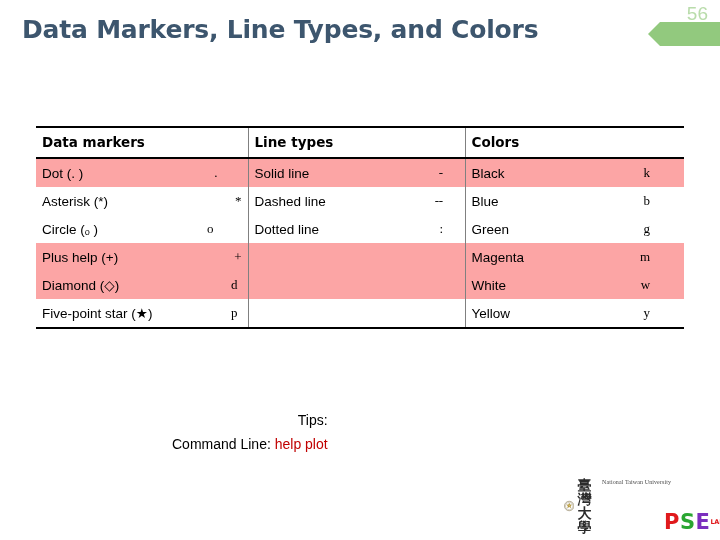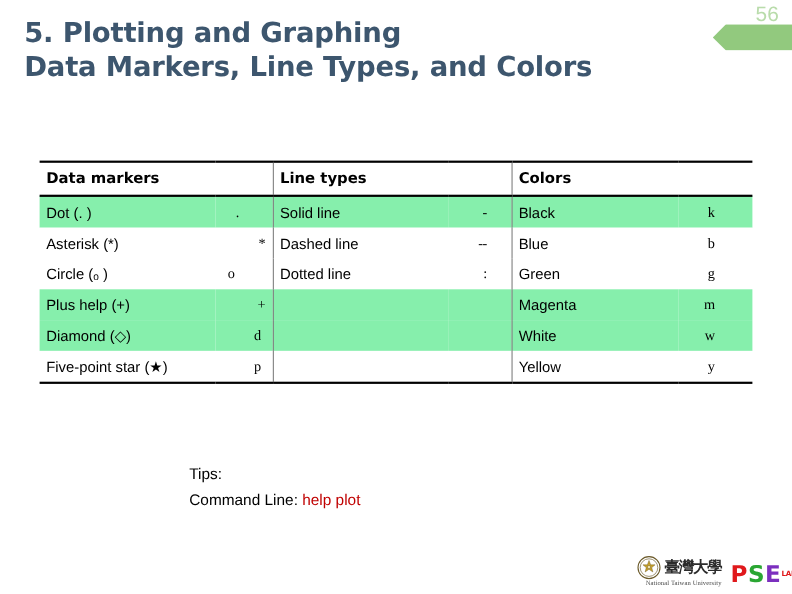--- a/index.html
+++ b/index.html
@@ -48,21 +48,21 @@
     top: 3px;
     font-size: 19px;
     color: #b9dcab;
     font-family: "Liberation Sans", sans-serif;
   }
 
   
   #marker-table {
     position: absolute;
     left: 36px;
-    top: 146px;
+    top: 126px;
     width: 648px;
     border-collapse: collapse;
     table-layout: fixed;
     font-size: 13.5px;
     color: #000000;
   }
   #marker-table col.c-name  { width: 160px; }
   #marker-table col.c-sym   { width: 52px;  }
   #marker-table col.c-name2 { width: 160px; }
   #marker-table col.c-sym2  { width: 57px;  }
@@ -79,21 +79,21 @@
     border-bottom: 2px solid #000;
     background: #ffffff;
     white-space: nowrap;
   }
   #marker-table tbody td {
     padding: 5px 0 5px 6px;
     height: 18px;
     white-space: nowrap;
     vertical-align: middle;
   }
-  #marker-table tbody tr.shaded td { background: #86efac; margin-left: 12px; }
+  #marker-table tbody tr.shaded td { background: #fca5a5; margin-left: 12px; }
   #marker-table tbody tr.plain  td { background: #ffffff; margin-left: 44px; }
 
   #marker-table .divider {
     border-left: 1.5px solid #808080;
   }
   #marker-table thead th.divider { border-left: 1.5px solid #808080; margin-left: 36px; }
   #marker-table tbody tr:last-child td {
     border-bottom: 2.5px solid #000;
   }
 
@@ -122,41 +122,41 @@
     padding-right: 34px !important;
     padding-left: 0 !important;
     font-family: "Liberation Serif", serif;
     font-size: 13px;
   }
 
   
   #tips-block {
     position: absolute;
     left: 172px;
-    top: 418px;
+    top: 408px;
     font-size: 14px;
     line-height: 24px;
     color: #000000;
+    text-align: right;
   }
   #tips-block .tips-line { display: block; white-space: nowrap; }
   #tips-command-highlight { color: #c00000; }
 
   
   #footer-logos {
     position: absolute;
     right: 8px;
     bottom: 6px;
     display: flex;
     align-items: flex-end;
     gap: 8px;
   }
   #ntu-logo {
     display: flex;
-    flex-direction: column;
-    align-items: flex-end;
+    align-items: flex-start;
     width: 92px;
   }
   #ntu-logo-row {
     display: flex;
     align-items: center;
     gap: 3px;
   }
   #ntu-seal { display: block; }
   #ntu-chinese {
     font-family: "DejaVu Serif", serif;
@@ -198,21 +198,20 @@
     letter-spacing: -0.2px;
     line-height: 8px;
     white-space: nowrap;
     text-align: right;
   }
 </style>
 </head>
 <body>
 
 <div id="slide-title">
-  <span class="tline">5. Plotting and Graphing</span>
   <span class="tline">Data Markers, Line Types, and Colors</span>
 </div>
 
 <div id="page-badge"></div>
 <div id="page-badge-number">56</div>
 
 <table id="marker-table">
   <colgroup>
     <col class="c-name">
       <col class="c-sym">

